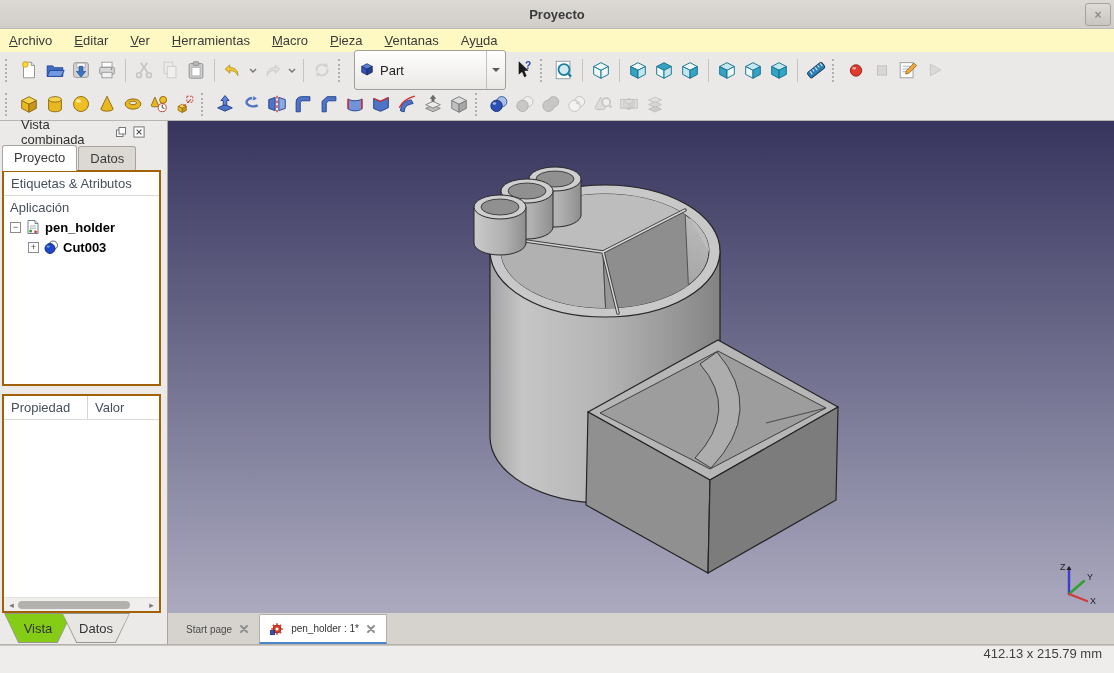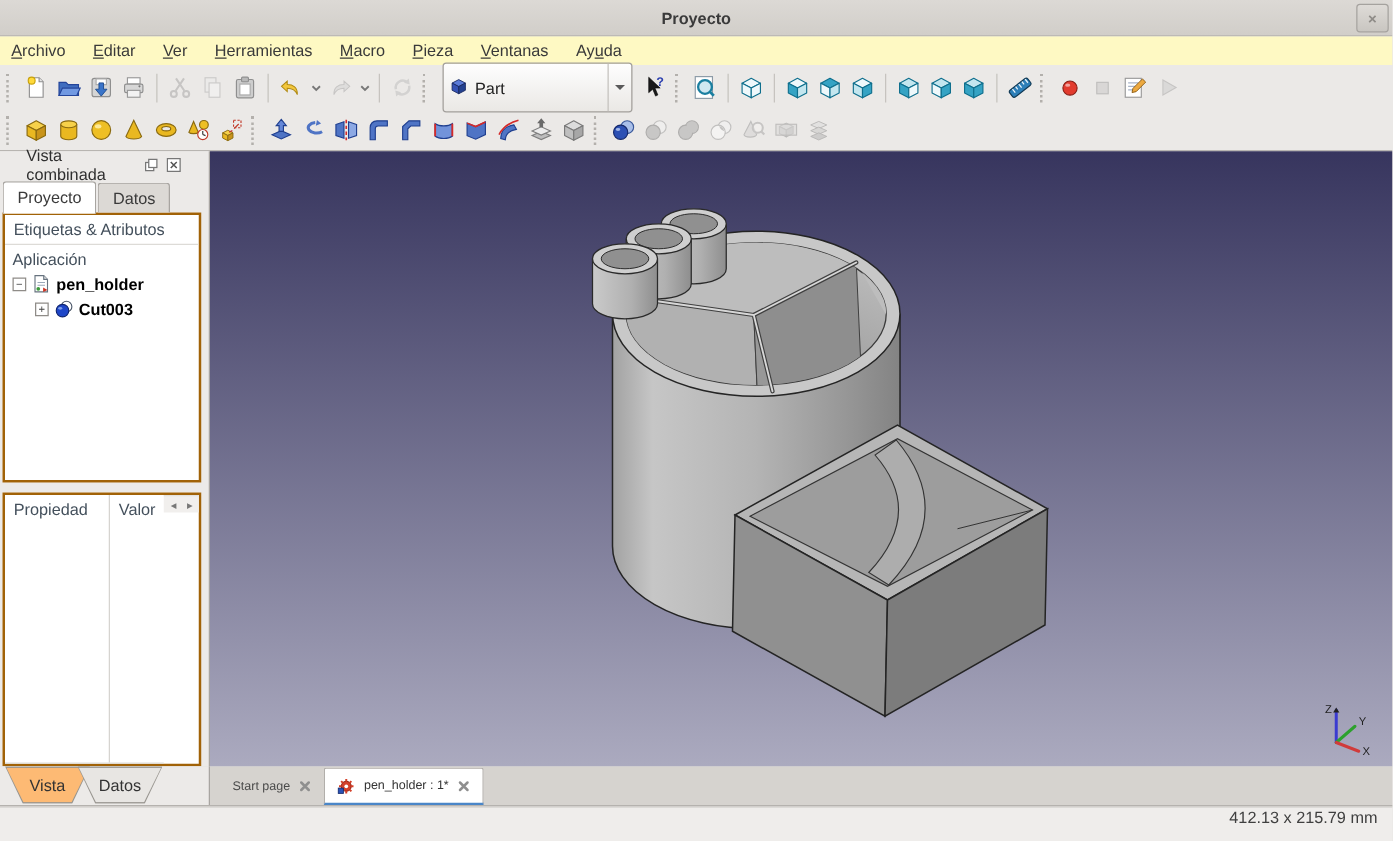--- a/index.html
+++ b/index.html
@@ -42,42 +42,42 @@
   .dock-tab{padding:4px 11px 4px;border:1px solid #a8a5a1;border-bottom:none;border-radius:3px 3px 0 0;background:#dcd9d5;color:#3a3a3a}
   .dock-tab.active{background:#fff;margin-bottom:-1px;padding-bottom:6px}
   .panel{background:#fff;border:2px solid #a16207;margin:0 6px 0 2px}
   #tree-panel{height:216px;display:flex;flex-direction:column;overflow:hidden}
   .panel-header{padding:4px 7px;color:#44505c;border-bottom:1px solid #dddbd7}
   .tree-root{padding:4px 6px 2px;color:#44505c}
   .tree-row{display:flex;align-items:center;gap:4px;padding:2px 0}
   .expander{width:11px;height:11px;border:1px solid #8f8c88;background:#fff;font-size:9px;line-height:8px;text-align:center;color:#444;flex:0 0 auto}
   .tree-label{font-weight:bold;color:#000000}
   .splitter{height:8px}
-  #prop-panel{height:219px;display:flex;flex-direction:row}
+  #prop-panel{height:219px;display:flex;flex-direction:column}
   .prop-header{display:flex;border-bottom:1px solid #dddbd7;color:#44505c}
   .prop-col1{width:84px;padding:4px 7px;border-right:1px solid #d6d4d0}
   .prop-col2{flex:1;padding:4px 7px}
   .prop-body{flex:1}
   .hscroll{height:14px;display:flex;align-items:center;border-top:1px solid #e4e2de;background:#f1efed;padding:0 3px;gap:2px}
   .scroll-arrow{width:9px;font-size:9px;line-height:12px;text-align:center;color:#777;background:none;border:none}
   .scroll-track{flex:1;height:10px;display:flex;align-items:center}
   .scroll-thumb{width:88%;height:8px;background:#b3b1ad;border-radius:4px}
 
   
   .viewport{flex:1;position:relative;overflow:hidden}
   .axis-widget{position:absolute;right:12px;bottom:6px}
 
   
   .bottomband{display:flex;height:32px;background:#d6d3cf;border-bottom:1px solid #b5b2ae}
   .south-tabs{width:168px;background:#eceae8;display:flex;padding-left:4px;border-right:1px solid #a8a5a1}
   .strap{position:relative;height:30px;margin-right:-10px}
   .strap-border,.strap-face{position:absolute;clip-path:polygon(0 0,100% 0,79% 100%,21% 100%)}
   .strap-border{inset:0;background:#98958f}
   .strap-face{inset:1px;background:#e8e6e3;display:flex;align-items:center;justify-content:center;color:#333}
-  .strap.active .strap-face{background:#fdba74}
+  .strap.active .strap-face{background:#84cc16}
   .mdi-bar{flex:1;display:flex;align-items:flex-end;padding-left:8px}
   .mdi-tab{height:26px;display:flex;align-items:center;gap:7px;padding:0 10px;color:#4b4b4b;margin-bottom:2px;background:none;border:none;font-size:10px}
   .mdi-tab.active{background:#fff;border:1px solid #b2afab;border-bottom:2px solid #4a86c8;border-radius:2px 2px 0 0;height:30px;margin-bottom:0;color:#333}
 
   
   .statusbar{height:28px;background:#efedeb;border-top:1px solid #cac7c3;display:flex;align-items:flex-start;justify-content:flex-end;padding-right:12px;color:#3f3f3f}
 </style>
 </head>
 <body>
 

